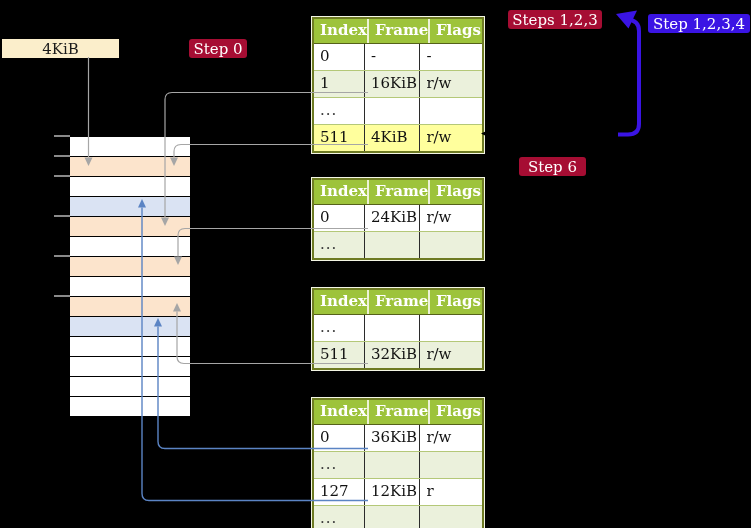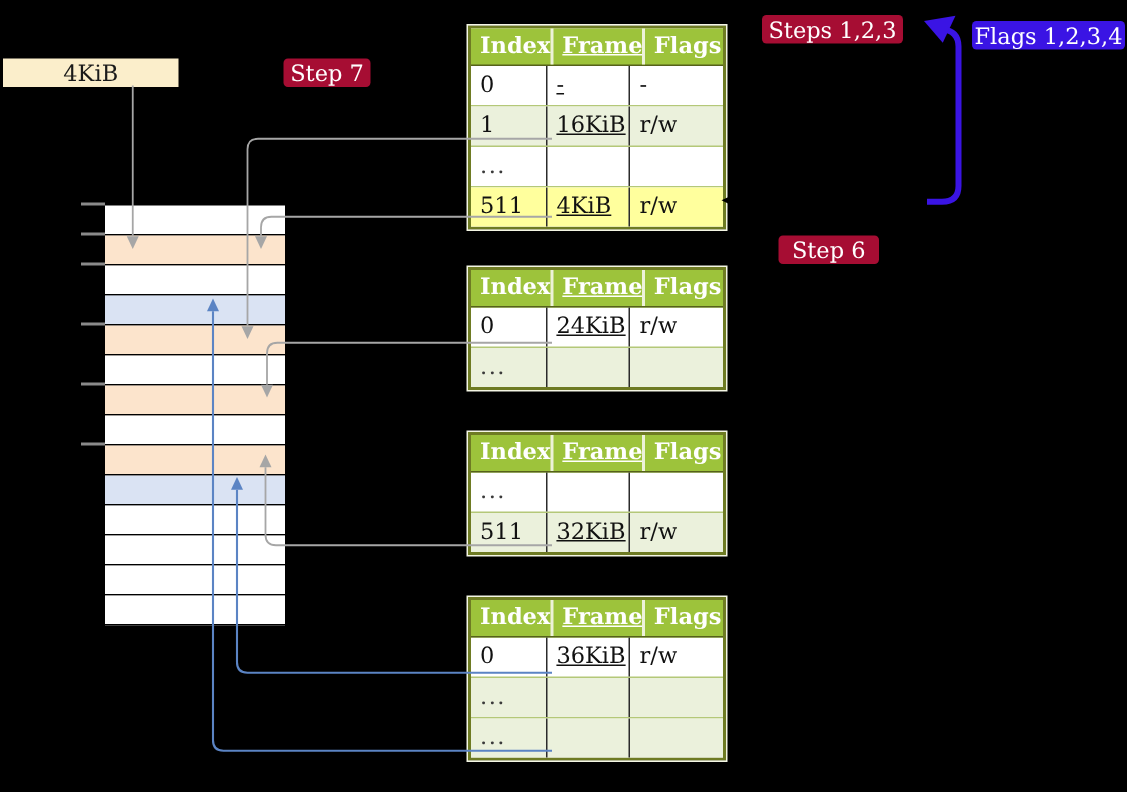--- a/index.html
+++ b/index.html
@@ -63,36 +63,36 @@
   #ptable-l1{top:398px;}
   .thead{display:flex;height:24px;line-height:23px;background:var(--table-header-green);
     color:#fff;font-weight:bold;border-bottom:1px solid #55611a;}
   .thead .c{box-sizing:border-box;padding-left:6px;}
   .thead .c+.c{border-left:2px solid #edf2d8;}
   .trow{display:flex;height:26px;line-height:25px;border-bottom:1px solid var(--row-separator);}
   .trow:last-child{border-bottom:none;}
   .trow.alt{background:var(--row-green);}
   .trow .c{box-sizing:border-box;padding-left:6px;overflow:hidden;}
   .trow .c+.c{border-left:1px solid #2b2b2b;}
-  .c.w1{width:55px;} .c.w2{width:61px;text-decoration:underline;} .c.w3{width:69px;}
+  .c.w1{width:55px;} .c.w2{width:61px;} .c.w3{width:69px;}
   .trow .hl{background:var(--highlight-yellow);}
   .dots{color:#3a3a3a;letter-spacing:1px;}
   
   #connectors{position:absolute;left:0;top:0;z-index:10;pointer-events:none;}
 </style>
 </head>
 <body>
 
 <div id="canvas">
 
   <div class="tan-label">4KiB</div>
 
-  <div class="badge" id="badge-step0">Step 7</div>
+  <div class="badge" id="badge-step0">Step 0</div>
   <div class="badge" id="badge-steps123">Steps 1,2,3</div>
-  <div class="badge" id="badge-steps1234">Flags 1,2,3,4</div>
+  <div class="badge" id="badge-steps1234">Step 1,2,3,4</div>
   <div class="badge" id="badge-step4">Step 6</div>
 
   <div id="memory-stack">
     <div class="frame-row empty"></div>
     <div class="frame-row page-table"></div>
     <div class="frame-row empty"></div>
     <div class="frame-row mapped-page"></div>
     <div class="frame-row page-table"></div>
     <div class="frame-row empty"></div>
     <div class="frame-row page-table"></div>
@@ -184,20 +184,25 @@
     <div class="trow">
       <div class="c w1">0</div>
       <div class="c w2">36KiB</div>
       <div class="c w3">r/w</div>
     </div>
     <div class="trow alt">
       <div class="c w1 dots">...</div>
       <div class="c w2"></div>
       <div class="c w3"></div>
     </div>
+    <div class="trow">
+      <div class="c w1">127</div>
+      <div class="c w2">12KiB</div>
+      <div class="c w3">r</div>
+    </div>
     <div class="trow alt">
       <div class="c w1 dots">...</div>
       <div class="c w2"></div>
       <div class="c w3"></div>
     </div>
   </div>
 
   <svg id="connectors" width="751" height="528" viewBox="0 0 751 528">
 
     <g stroke="#a6a6a6" fill="#a6a6a6">

